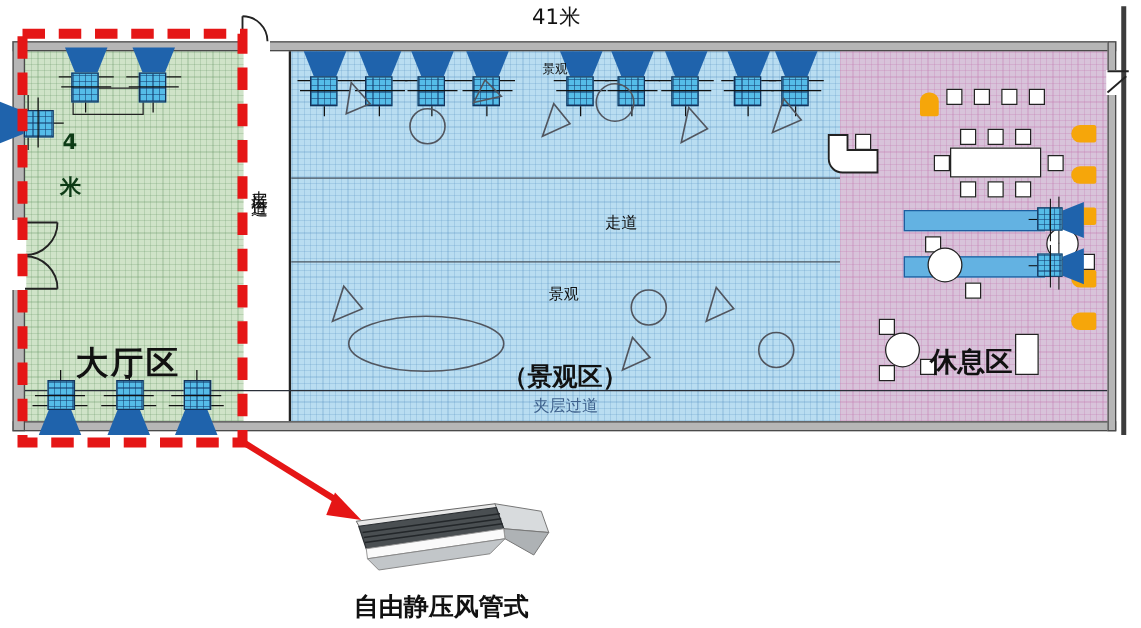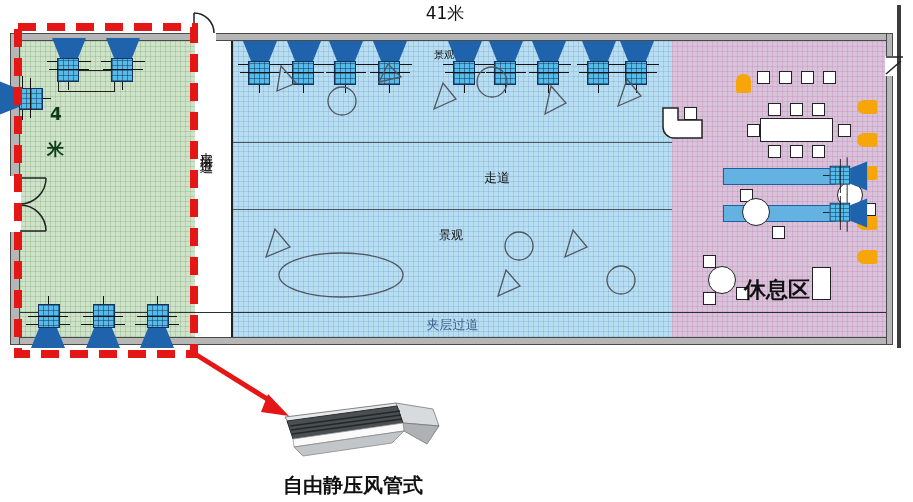--- a/index.html
+++ b/index.html
@@ -251,21 +251,23 @@
         <span class="stem" style="position: absolute;"></span>
       </div>
     </div>
 
   <div class="lbl dim-top">41米</div>
   <div class="lbl dim-left">4米</div>
   <div class="lbl lbl-corr-left">夹层过道</div>
   <div class="lbl lbl-walkway">走道</div>
   <div class="lbl lbl-ls-top">景观</div>
   <div class="lbl lbl-ls-mid">景观</div>
+  <div class="lbl lbl-sub">（景观区）</div>
   <div class="lbl lbl-bcorr">夹层过道</div>
+  <div class="lbl lbl-lobby">大厅区</div>
   <div class="lbl lbl-unit">自由静压风管式</div>
   <div class="lbl lbl-rest">休息区</div>
 
   <svg id="overlay" width="913" height="502" viewBox="0 0 913 502">
     <g fill="none" stroke="#51555e" stroke-width="1.3">
       <polygon points="277,91 296,83 281,66"></polygon>
       <polygon points="379,82 401,77 388,64"></polygon>
       <polygon points="434,109 456,99 443,83"></polygon>
       <polygon points="545,114 566,103 551,86"></polygon>
       <polygon points="618,106 641,96 627,79"></polygon>

